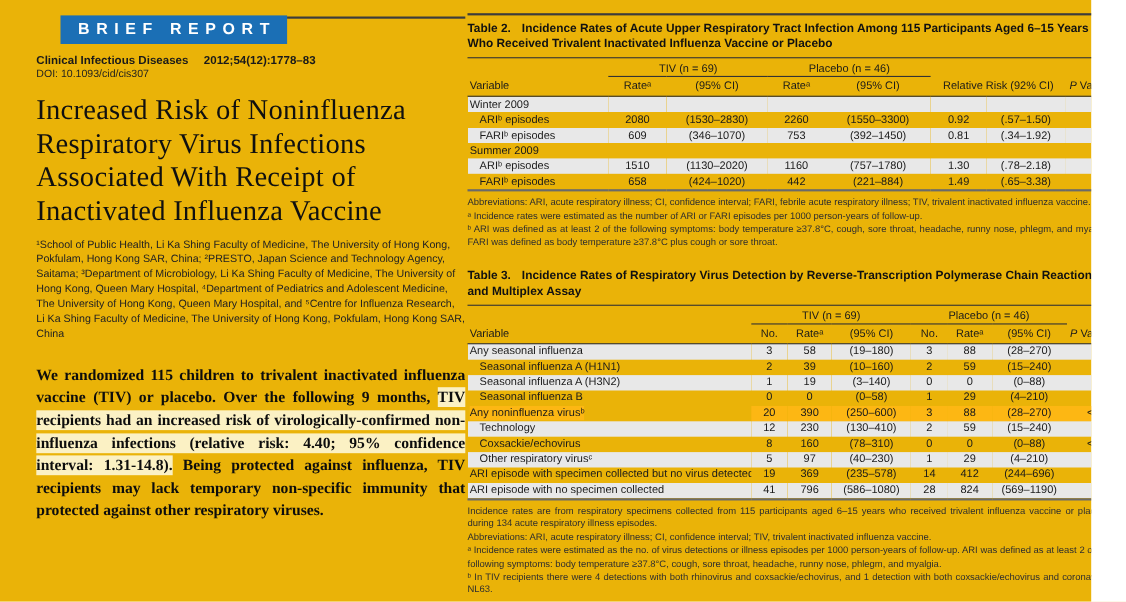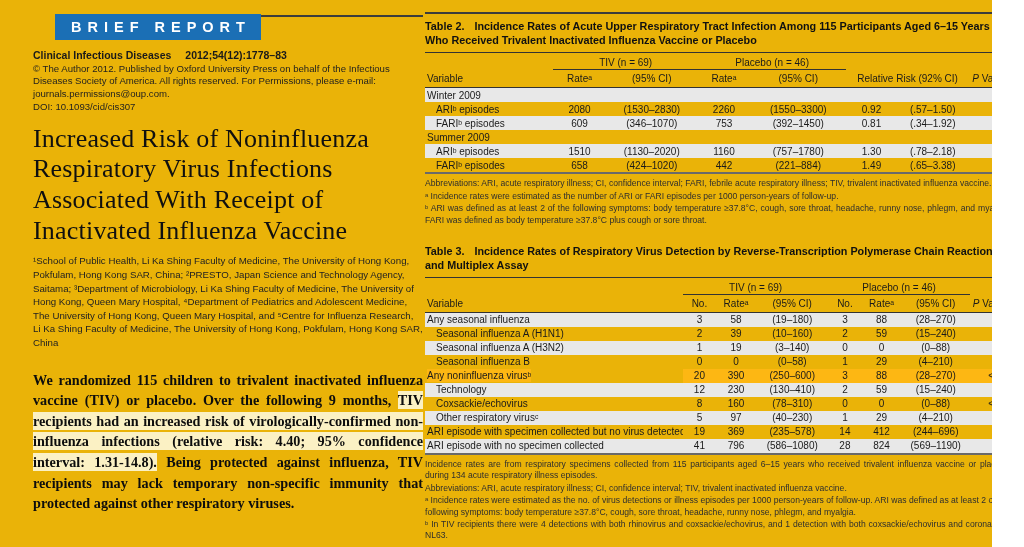--- a/index.html
+++ b/index.html
@@ -71,21 +71,20 @@
   <div class="left-col">
     <div class="banner-row">
       <div class="banner-indent"></div>
       <div class="banner">BRIEF REPORT</div>
       <div class="top-rule-left"></div>
     </div>
 
     <div class="journal-line">
       <span>Clinical Infectious Diseases</span><span class="cit">2012;54(12):1778–83</span>
     </div>
-    <div class="copyright">© The Author 2012. Published by Oxford University Press on behalf of the Infectious Diseases Society of America. All rights reserved. For Permissions, please e-mail: journals.permissions@oup.com.</div>
     <div class="doi">DOI: 10.1093/cid/cis307</div>
 
     <h1 class="article-title">Increased Risk of Noninfluenza Respiratory Virus Infections Associated With Receipt of Inactivated Influenza Vaccine</h1>
 
 
     <div class="affiliations">¹School of Public Health, Li Ka Shing Faculty of Medicine, The University of Hong Kong, Pokfulam, Hong Kong SAR, China; ²PRESTO, Japan Science and Technology Agency, Saitama; ³Department of Microbiology, Li Ka Shing Faculty of Medicine, The University of Hong Kong, Queen Mary Hospital, ⁴Department of Pediatrics and Adolescent Medicine, The University of Hong Kong, Queen Mary Hospital, and ⁵Centre for Influenza Research, Li Ka Shing Faculty of Medicine, The University of Hong Kong, Pokfulam, Hong Kong SAR, China</div>
 
     <p class="abstract"><span>We randomized 115 children to trivalent inactivated influenza vaccine (TIV) or placebo. Over the following 9 months, </span><mark>TIV recipients had an increased risk of virologically-confirmed non-influenza infections (relative risk: 4.40; 95% confidence interval: 1.31-14.8).</mark><span> Being protected against influenza, TIV recipients may lack temporary non-specific immunity that protected against other respiratory viruses.</span></p>
   </div>
 

